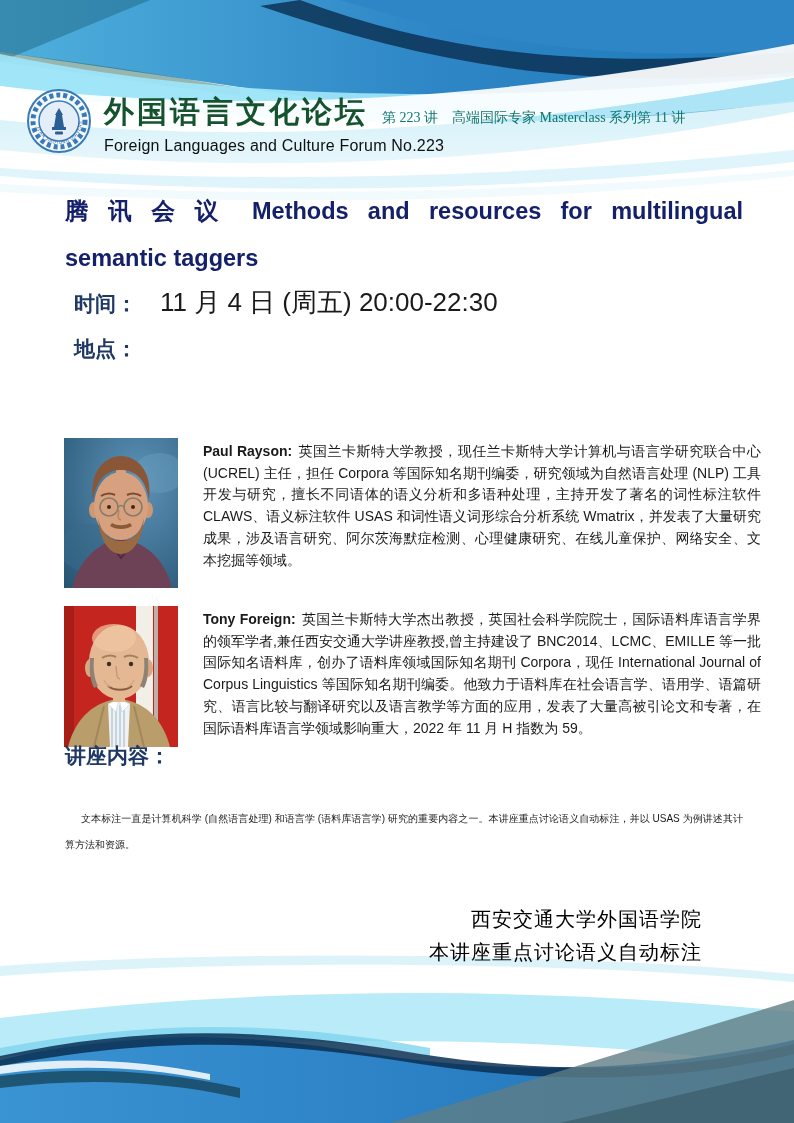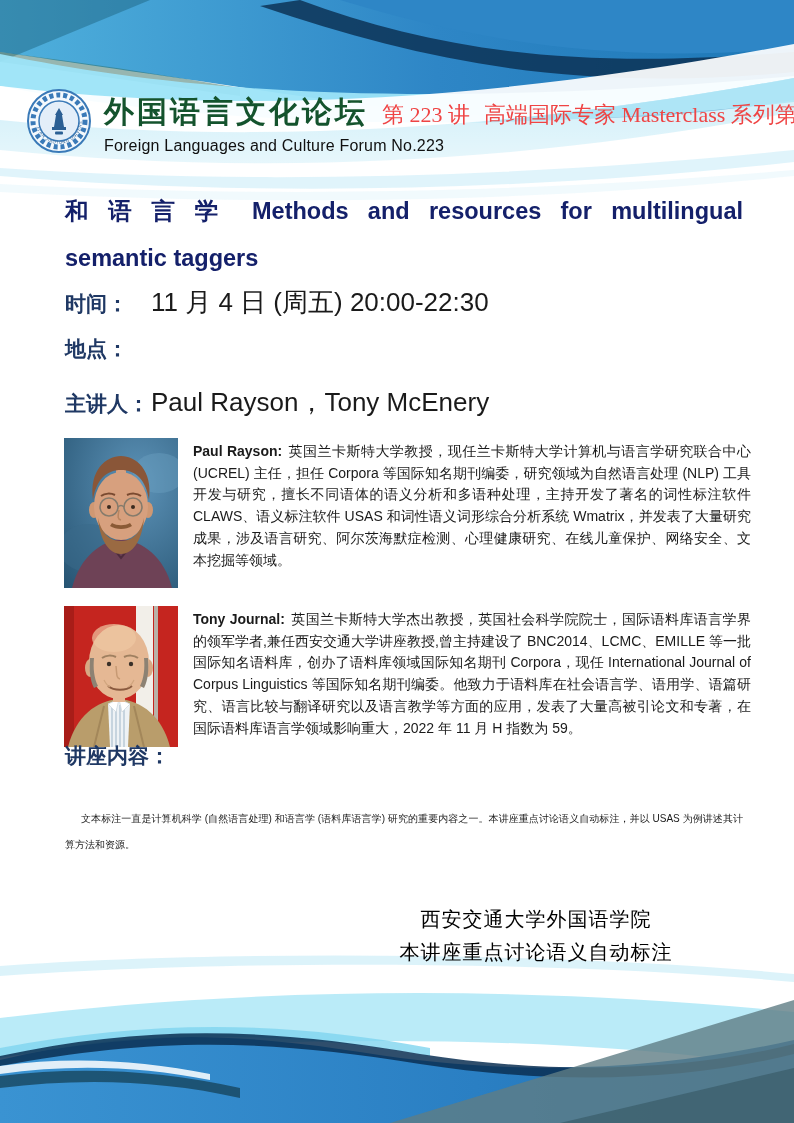--- a/index.html
+++ b/index.html
@@ -14,46 +14,46 @@
   .banner-top{top:0;height:240px;}
   .banner-bottom{bottom:0;height:175px;}
   
   .header-row{position:absolute;top:88px;left:26px;display:flex;align-items:flex-start;gap:12px;}
   .logo{width:66px;height:66px;flex:0 0 auto;}
   .header-text{padding-top:4px;}
   .header-line1{display:flex;align-items:baseline;gap:14px;white-space:nowrap;}
   .forum-title{font-family:"Liberation Serif","DejaVu Serif",serif;font-weight:bold;
     font-size:30px;letter-spacing:3px;color:#14532d;}
   .forum-session,.forum-series{font-family:"Liberation Serif","DejaVu Serif",serif;
-    font-size:22px;color:#ef4444;}
+    font-size:14px;color:#0f766e;}
   .header-line2{font-size:16px;color:#101010;margin-top:4px;letter-spacing:.2px;}
   
   .lecture-title{position:absolute;top:188px;left:65px;width:678px;
     font-size:23.5px;font-weight:bold;line-height:47px;color:var(--title-navy,#14206a);
     text-align:justify;}
   .lecture-title .cjk-label{letter-spacing:7px;margin-right:14px;}
   
   .meta{position:absolute;left:65px;display:flex;align-items:baseline;}
-  .meta-label{min-width:86px;font-size:21px;font-weight:bold;color:var(--label-navy,#1f3864);}
+  .meta-label{min-width:86px;font-size:21px;font-weight:bold;color:var(--label-navy,#1f3864);margin-left:9px;}
   .meta-value{font-size:26px;color:#1a1a1a;}
   .meta-1{top:285px;} .meta-2{top:335px;align-items:center;} .meta-3{top:385px;}
   
-  .speaker-row{position:absolute;left:64px;display:flex;gap:15px;}
+  .speaker-row{position:absolute;left:64px;display:flex;gap:25px;}
   .speaker-row-1{top:438px;} .speaker-row-2{top:606px;}
   .photo{flex:0 0 auto;border:0;}
   .photo svg{display:block;}
   .bio{width:558px;font-size:14px;line-height:21.7px;text-align:justify;margin-top:3px;}
   .bio .bio-name{font-weight:bold;margin-right:6px;}
   
   .content-heading{position:absolute;top:742px;left:65px;font-size:21px;font-weight:bold;
     color:var(--label-navy,#1f3864);}
   .content-para{position:absolute;top:806px;left:65px;width:678px;font-size:10px;
     line-height:26px;text-align:justify;text-indent:1.6em;color:#1a1a1a;}
   
-  .organizers{position:absolute;top:903px;left:370px;width:332px;text-align:center;
+  .organizers{position:absolute;top:903px;left:370px;width:332px;text-align:right;
     font-family:"Liberation Serif","DejaVu Serif",serif;font-size:20px;line-height:33px;
     letter-spacing:1px;color:#000;}
 </style>
 </head>
 <body>
 
 <div class="page">
 
   <div class="banner banner-top">
     <svg viewBox="0 0 794 240" preserveAspectRatio="none">
@@ -122,33 +122,29 @@
       <div class="header-line1">
         <span class="forum-title">外国语言文化论坛</span>
         <span class="forum-session">第 223 讲</span>
         <span class="forum-series">高端国际专家 Masterclass 系列第 11 讲</span>
       </div>
       <div class="header-line2">Foreign Languages and Culture Forum No.223</div>
     </div>
   </div>
 
   <div class="lecture-title">
-    <span class="cjk-label">和语言学</span><span>Methods and resources for multilingual semantic taggers</span>
+    <span class="cjk-label">腾讯会议</span><span>Methods and resources for multilingual semantic taggers</span>
   </div>
 
   <div class="meta meta-1">
     <span class="meta-label">时间：</span>
     <span class="meta-value">11 月 4 日 (周五) 20:00-22:30</span>
   </div>
   <div class="meta meta-2">
     <span class="meta-label">地点：</span>
-  </div>
-  <div class="meta meta-3">
-    <span class="meta-label">主讲人：</span>
-    <span class="meta-value">Paul Rayson，Tony McEnery</span>
   </div>
 
   <div class="speaker-row speaker-row-1">
     <div class="photo">
       <svg width="114" height="150" viewBox="0 0 114 150">
         <defs>
           <radialGradient id="p1bg" cx="0.65" cy="0.3" r="0.9">
             <stop offset="0" stop-color="#5d93b8"></stop>
               <stop offset="0.6" stop-color="#3361822"></stop>
               <stop offset="1" stop-color="#23506e"></stop>
@@ -207,21 +203,21 @@
         <path d="M38,52 C42,49 48,49 52,51" stroke="#a08060" stroke-width="2" fill="none"></path>
         <path d="M60,51 C64,49 70,49 74,52" stroke="#a08060" stroke-width="2" fill="none"></path>
         <circle cx="45" cy="58" r="2.2" fill="#3a3028"></circle>
         <circle cx="67" cy="58" r="2.2" fill="#3a3028"></circle>
         <path d="M52,60 C53,68 52,72 56,73" stroke="#c79a74" stroke-width="1.5" fill="none"></path>
         <path d="M44,80 C50,85 62,85 68,80" stroke="#8a5a3f" stroke-width="2" fill="none"></path>
         <path d="M40,74 C42,78 44,80 46,81 M70,74 C68,78 66,80 64,81" stroke="#d0a57e" stroke-width="1.2" fill="none"></path>
       </svg>
     </div>
     <div class="bio">
-      <span class="bio-name">Tony Journal:</span><span>英国兰卡斯特大学杰出教授，英国社会科学院院士，国际语料库语言学界的领军学者,兼任西安交通大学讲座教授,曾主持建设了 BNC2014、LCMC、EMILLE 等一批国际知名语料库，创办了语料库领域国际知名期刊 Corpora，现任 International Journal of Corpus Linguistics 等国际知名期刊编委。他致力于语料库在社会语言学、语用学、语篇研究、语言比较与翻译研究以及语言教学等方面的应用，发表了大量高被引论文和专著，在国际语料库语言学领域影响重大，2022 年 11 月 H 指数为 59。</span>
+      <span class="bio-name">Tony Foreign:</span><span>英国兰卡斯特大学杰出教授，英国社会科学院院士，国际语料库语言学界的领军学者,兼任西安交通大学讲座教授,曾主持建设了 BNC2014、LCMC、EMILLE 等一批国际知名语料库，创办了语料库领域国际知名期刊 Corpora，现任 International Journal of Corpus Linguistics 等国际知名期刊编委。他致力于语料库在社会语言学、语用学、语篇研究、语言比较与翻译研究以及语言教学等方面的应用，发表了大量高被引论文和专著，在国际语料库语言学领域影响重大，2022 年 11 月 H 指数为 59。</span>
     </div>
   </div>
 
   <div class="content-heading">讲座内容：</div>
   <div class="content-para">文本标注一直是计算机科学 (自然语言处理) 和语言学 (语料库语言学) 研究的重要内容之一。本讲座重点讨论语义自动标注，并以 USAS 为例讲述其计算方法和资源。</div>
 
   <div class="organizers">
     <div>西安交通大学外国语学院</div>
     <div>本讲座重点讨论语义自动标注</div>
   </div>

